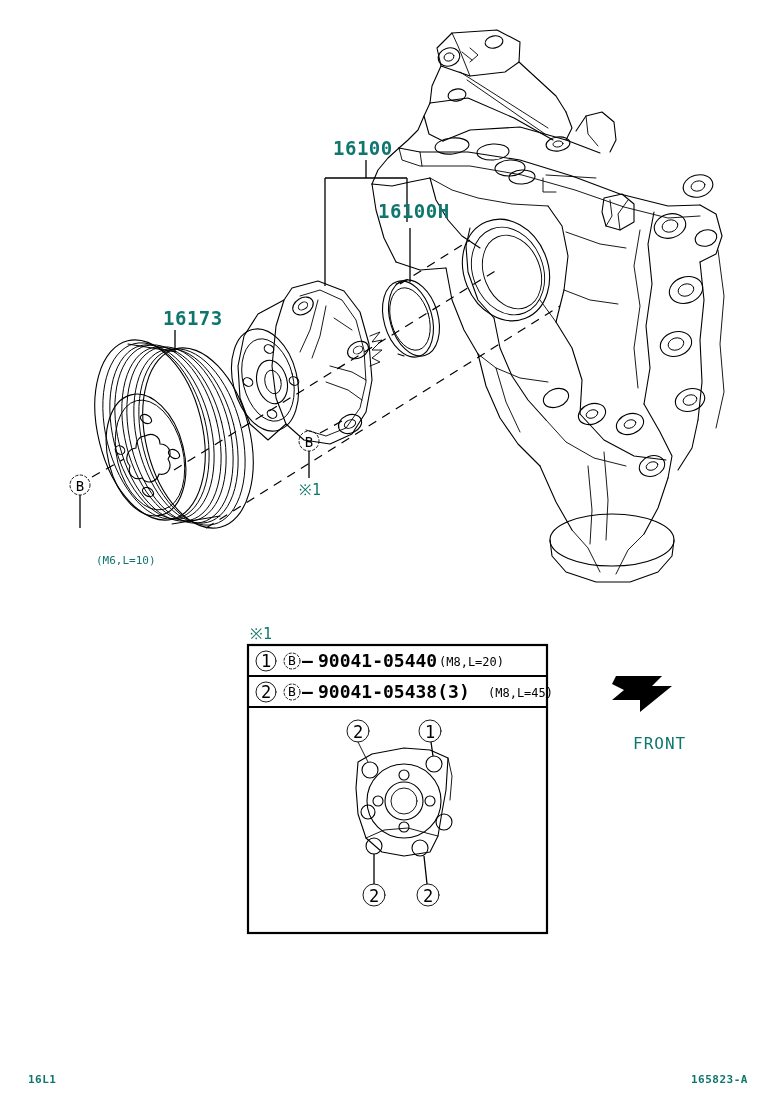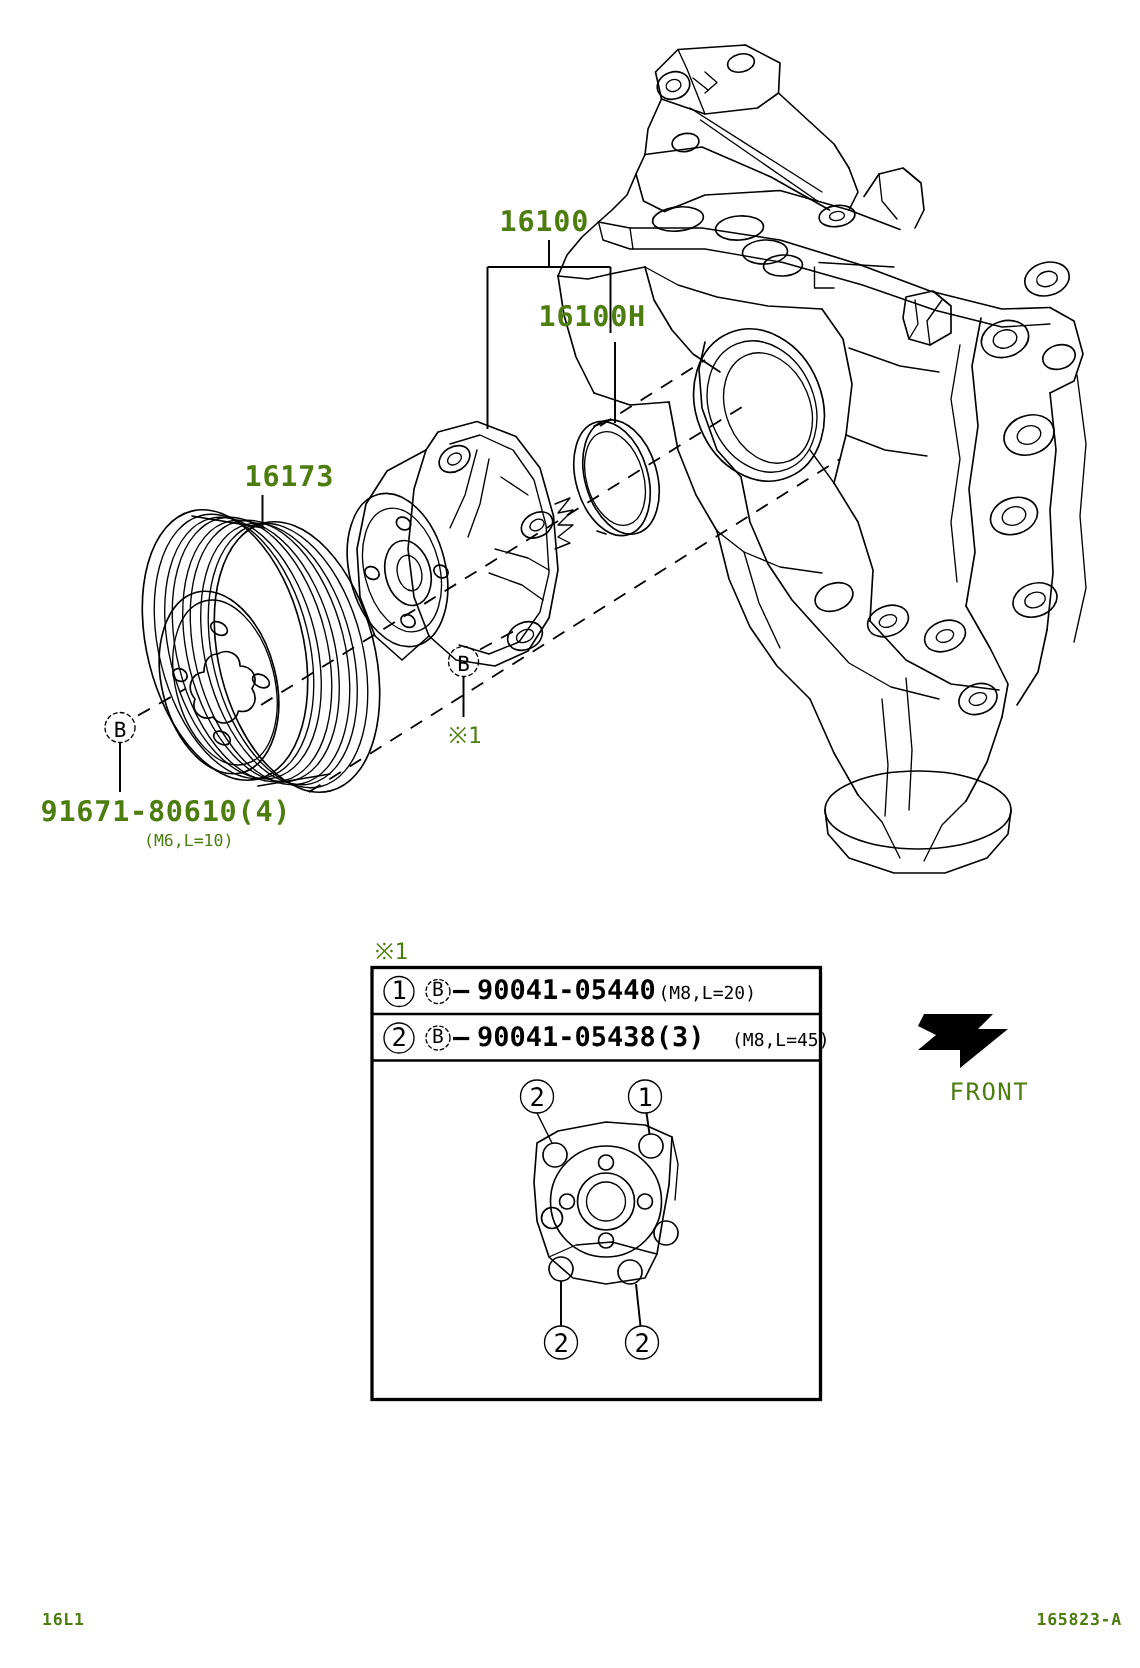--- a/index.html
+++ b/index.html
@@ -19,21 +19,21 @@
   #sheet {
     position: absolute;
     left: 0; top: 0;
     width: 760px;
     height: 1112px;
   }
   .lbl {
     position: absolute;
     font-family: "DejaVu Sans Mono", "Liberation Mono", monospace;
     font-weight: bold;
-    color: #4d7c0f;
+    color: #0f766e;
     white-space: nowrap;
     letter-spacing: 0.5px;
   }
   .lbl-part {
     font-size: 19px;
   }
   .lbl-bolt {
     font-size: 19px;
   }
   .lbl-sub {
@@ -42,20 +42,21 @@
     letter-spacing: 0px;
   }
   .lbl-mark {
     font-size: 15px;
     font-weight: normal;
   }
   .lbl-front {
     font-size: 16px;
     font-weight: normal;
     letter-spacing: 1px;
+    margin-top: 16px;
   }
   .lbl-foot {
     font-size: 11px;
     font-weight: bold;
     letter-spacing: 0.5px;
   }
   .legend-cell {
     position: absolute;
     white-space: nowrap;
     font-family: "DejaVu Sans Mono", "Liberation Mono", monospace;
@@ -426,25 +427,24 @@
                               L640 712
                               L640 700
                               L612 700
                               L624 690
                               L612 684 Z"></path>
     </g>
   </svg>
 
   <div class="lbl lbl-part" style="left:333px; top:137px;">16100</div>
 
-  <div class="lbl lbl-part" style="left:359px; top:200px;">16100H</div>
+  <div class="lbl lbl-part" style="left:378px; top:200px;">16100H</div>
 
   <div class="lbl lbl-part" style="left:147px; top:307px;margin-left:16px;">16173</div>
 
-  <div class="lbl lbl-bolt" style="left:27px; top:530px;">91671-80610(4)</div>
 
   <div class="lbl lbl-sub" style="left:96px; top:554px;">(M6,L=10)</div>
 
   <div class="lbl lbl-mark" style="left:299px; top:479px;">※1</div>
 
   <div class="lbl lbl-mark" style="left:250px; top:623px;">※1</div>
 
   <div class="legend-cell legend-num" style="left:261px; top:651px;">1</div>
   <div class="legend-cell legend-num" style="left:288px; top:653px; font-size:13px;">B</div>
   <div class="legend-cell legend-code" style="left:302px; top:650px;">—</div>

